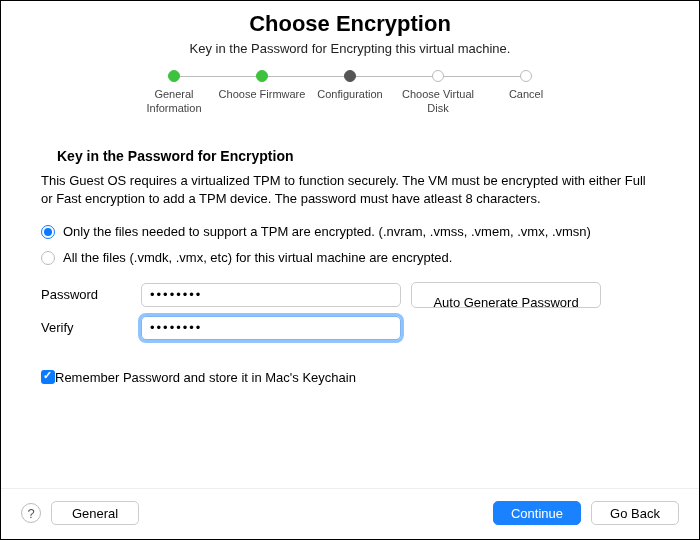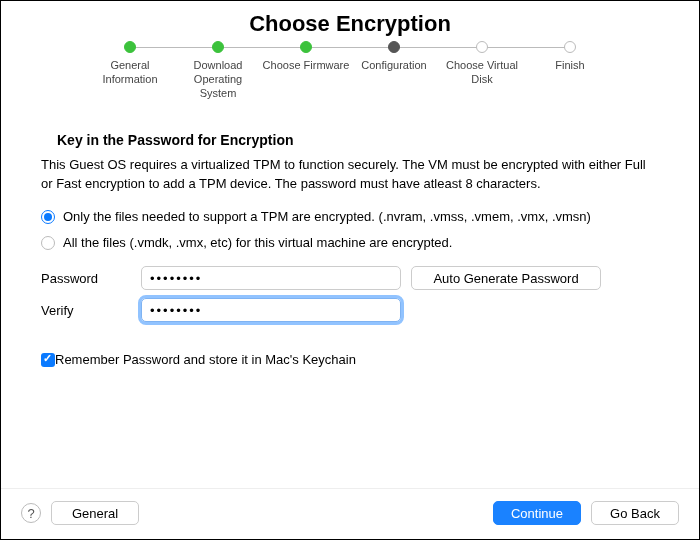--- a/index.html
+++ b/index.html
@@ -137,21 +137,21 @@
   .pw-input.focus {
     outline: 3px solid rgba(10,122,255,0.45);
     border-color: #7fb3f2;
   }
   .btn {
     height: 24px;
     border: 1px solid #ccc;
     border-radius: 5px;
     background: #fff;
     font-size: 13px;
-    padding: 4px 12px;
+    padding: 12px 12px;
     cursor: pointer;
   }
   .checkbox-row {
     display: flex;
     align-items: center;
     margin-top: 30px;
     font-size: 13px;
   }
   .checkbox {
     width: 14px; height: 14px;
@@ -205,51 +205,47 @@
     font-weight: 500;
   }
 </style>
 </head>
 <body>
 
 <div class="window">
 
   <div class="header">
     <h1>Choose Encryption</h1>
+    <div class="subtitle">Key in the Password for Encrypting this virtual machine.</div>
   </div>
 
   <div class="stepper" id="stepper">
       <div class="step done">
         <div class="dot"></div>
         <div>General Information</div>
         <div class="connector"></div>
       </div>
       <div class="step done">
         <div class="dot"></div>
-        <div>Download Operating System</div>
-        <div class="connector"></div>
-      </div>
-      <div class="step done">
-        <div class="dot"></div>
         <div>Choose Firmware</div>
         <div class="connector"></div>
       </div>
       <div class="step active">
         <div class="dot"></div>
         <div>Configuration</div>
         <div class="connector"></div>
       </div>
       <div class="step pending">
         <div class="dot"></div>
         <div>Choose Virtual Disk</div>
         <div class="connector"></div>
       </div>
       <div class="step pending">
         <div class="dot"></div>
-        <div>Finish</div>
+        <div>Cancel</div>
       </div>
     </div>
 
   <div class="content">
     <div class="section-title">Key in the Password for Encryption</div>
     <div class="description">This Guest OS requires a virtualized TPM to function securely. The VM must be encrypted with either Full or Fast encryption to add a TPM device. The password must have atleast 8 characters.</div>
 
     <div class="radio-row">
       <div class="radio checked"></div>
       <div>Only the files needed to support a TPM are encrypted. (.nvram, .vmss, .vmem, .vmx, .vmsn)</div>

